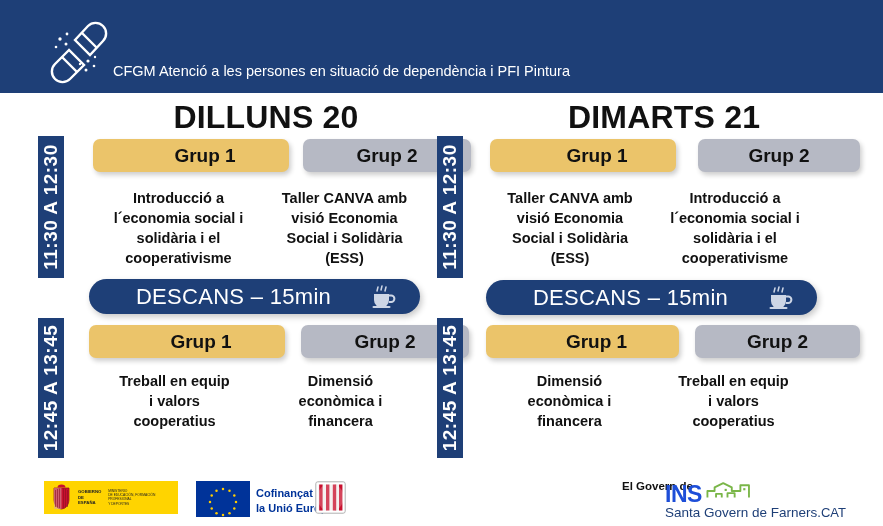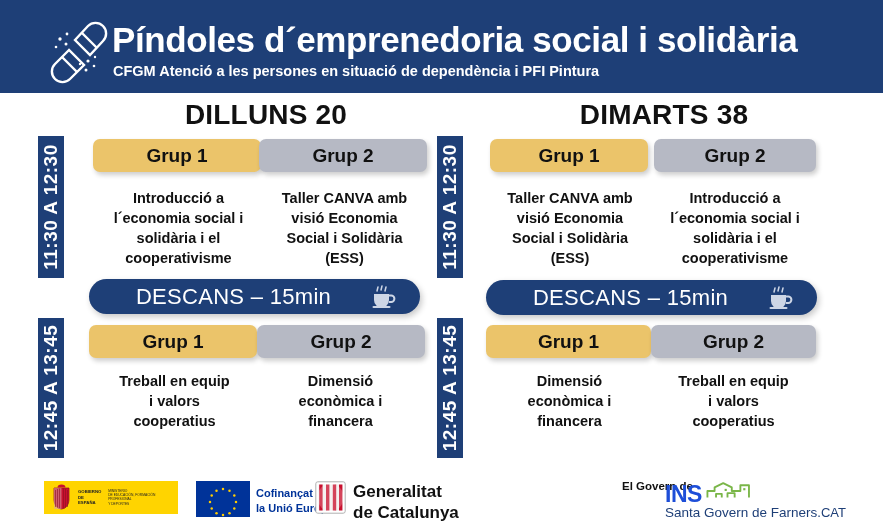--- a/index.html
+++ b/index.html
@@ -37,30 +37,30 @@
     font-size: 35px;
     font-weight: bold;
     letter-spacing: -0.4px;
     white-space: nowrap;
   }
   .header-subtitle {
     position: absolute;
     left: 113px; top: 63px;
     color: #ffffff;
     font-size: 14.5px;
-    font-weight: bold;
+    font-weight: normal;
     white-space: nowrap;
   }
 
   
   .day-title {
     position: absolute;
     top: 99px;
     color: #111111;
-    font-size: 28px;
+    font-size: 32px;
     font-weight: bold;
     text-align: center;
     letter-spacing: 0.2px;
   }
   .day-title.left  { left: 96px;  width: 340px; }
   .day-title.right { left: 494px; width: 340px; }
 
   
   .time-bar {
     position: absolute;
@@ -86,22 +86,22 @@
     height: 33px;
     border-radius: 7px;
     display: flex;
     align-items: center;
     justify-content: center;
     font-size: 19px;
     font-weight: bold;
     color: #111111;
     box-shadow: 2px 3px 5px rgba(0,0,0,0.20);
   }
-  .grp-badge.g1 { background: #ebc46a; }
-  .grp-badge.g2 { background: #b6b9c4; }
+  .grp-badge.g1 { background: #ebc46a; padding-left: 28px; }
+  .grp-badge.g2 { background: #b6b9c4; margin-left: 44px; }
 
   
   .session-text {
     position: absolute;
     text-align: center;
     color: #111111;
     font-size: 14.5px;
     font-weight: bold;
     line-height: 1.38;
   }
@@ -268,21 +268,20 @@
           <circle cx="25" cy="20" r="1.4"></circle>
         <circle cx="14" cy="33" r="1.3"></circle>
           <circle cx="24" cy="30" r="1.5"></circle>
         <circle cx="46" cy="47" r="1.6"></circle>
           <circle cx="52" cy="52" r="1.3"></circle>
         <circle cx="44" cy="56" r="1.5"></circle>
           <circle cx="53" cy="43" r="1.2"></circle>
         <circle cx="38" cy="50" r="1.2"></circle>
       </g>
     </svg>
-    <div class="header-title">Píndoles d´emprenedoria social i solidària</div>
     <div class="header-subtitle">CFGM Atenció a les persones en situació de dependència i PFI Pintura</div>
   </div>
 
   <div class="day-title left">DILLUNS 20</div>
 
   <div class="time-bar" style="left:38px; top:136px; height:142px;">
     <span>11:30 A 12:30</span>
   </div>
   <div class="grp-badge g1" style="left:93px; top:139px; width:168px;">
     <span>Grup 1</span>
@@ -322,21 +321,21 @@
   <div class="grp-badge g2" style="left:257px; top:325px; width:168px;">
     <span>Grup 2</span>
   </div>
   <div class="session-text" style="left:92px; top:371px; width:165px; white-space:pre-line;">Treball en equip
 i valors
 cooperatius</div>
   <div class="session-text" style="left:258px; top:371px; width:165px; white-space:pre-line;">Dimensió
 econòmica i
 financera</div>
 
-  <div class="day-title right">DIMARTS 38</div>
+  <div class="day-title right">DIMARTS 21</div>
 
   <div class="time-bar" style="left:437px; top:136px; height:142px;">
     <span>11:30 A 12:30</span>
   </div>
   <div class="grp-badge g1" style="left:490px; top:139px; width:158px;">
     <span>Grup 1</span>
   </div>
   <div class="grp-badge g2" style="left:654px; top:139px; width:162px;">
     <span>Grup 2</span>
   </div>
@@ -429,22 +428,20 @@
     <rect x="0.8" y="0.8" width="29.4" height="31.4" rx="2" fill="#ffffff" stroke="#b0b0b0" stroke-width="1"></rect>
     <g>
       <rect x="3.5" y="3.5" width="24" height="26" fill="#f2eeee"></rect>
       <rect x="4.2" y="3.5" width="3.4" height="26" fill="#c8102e"></rect>
       <rect x="11.0" y="3.5" width="3.4" height="26" fill="#c8102e"></rect>
       <rect x="17.8" y="3.5" width="3.4" height="26" fill="#c8102e"></rect>
       <rect x="24.0" y="3.5" width="3.4" height="26" fill="#c8102e"></rect>
     </g>
     <ellipse cx="15.5" cy="16.5" rx="13" ry="14" fill="#ffffff" opacity="0.22"></ellipse>
   </svg>
-  <div class="logo-gencat-text">Generalitat
-de Catalunya</div>
 
   <div class="tothom-sup">El Govern de</div>
 
   <div class="ins-ins">INS</div>
   <svg class="logo-ins-mark" viewBox="0 0 148 26" style="left:706px; width:106px;">
     <g fill="none" stroke="#7ab648" stroke-width="2.6" stroke-linejoin="round">
       <path d="M2 22 L2 13 L12 13 L12 8 L24 2 L36 8 L36 13 L48 13 L48 5 L60 5 L60 22"></path>
       <path d="M14 22 L14 17 L22 17 L22 22"></path>
       <path d="M30 22 L30 16 L40 16 L40 22"></path>
     </g>

